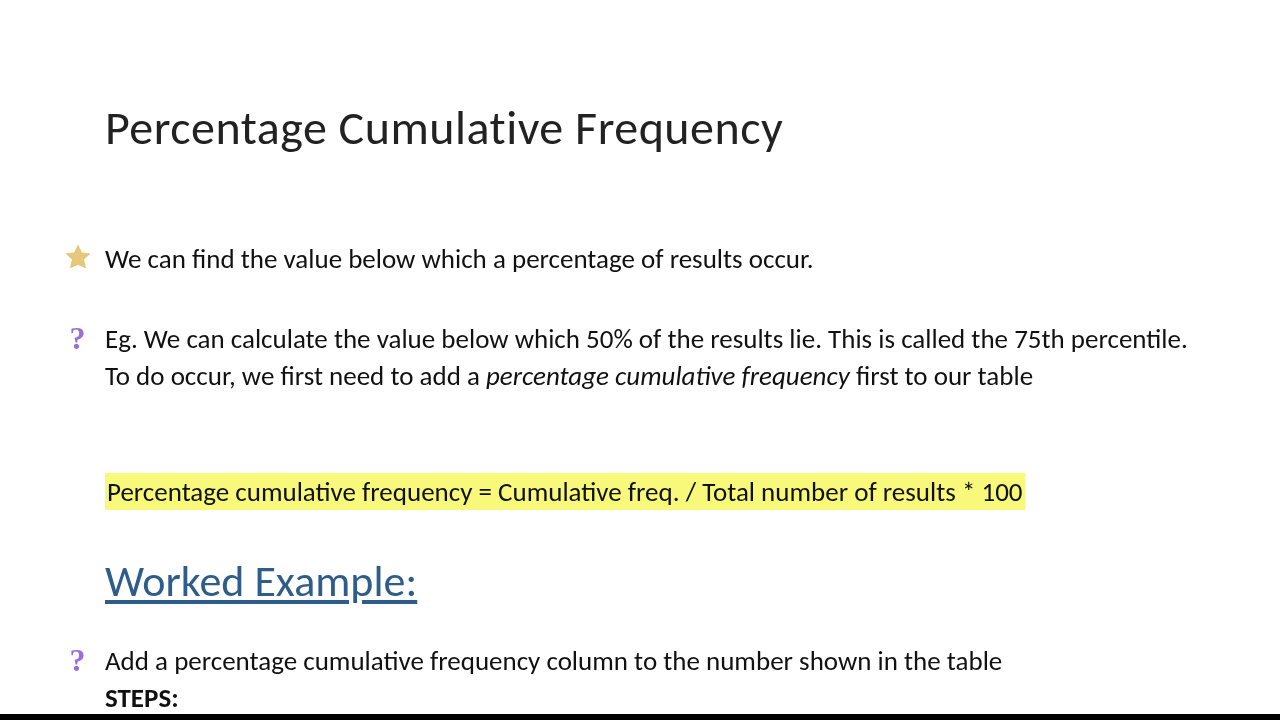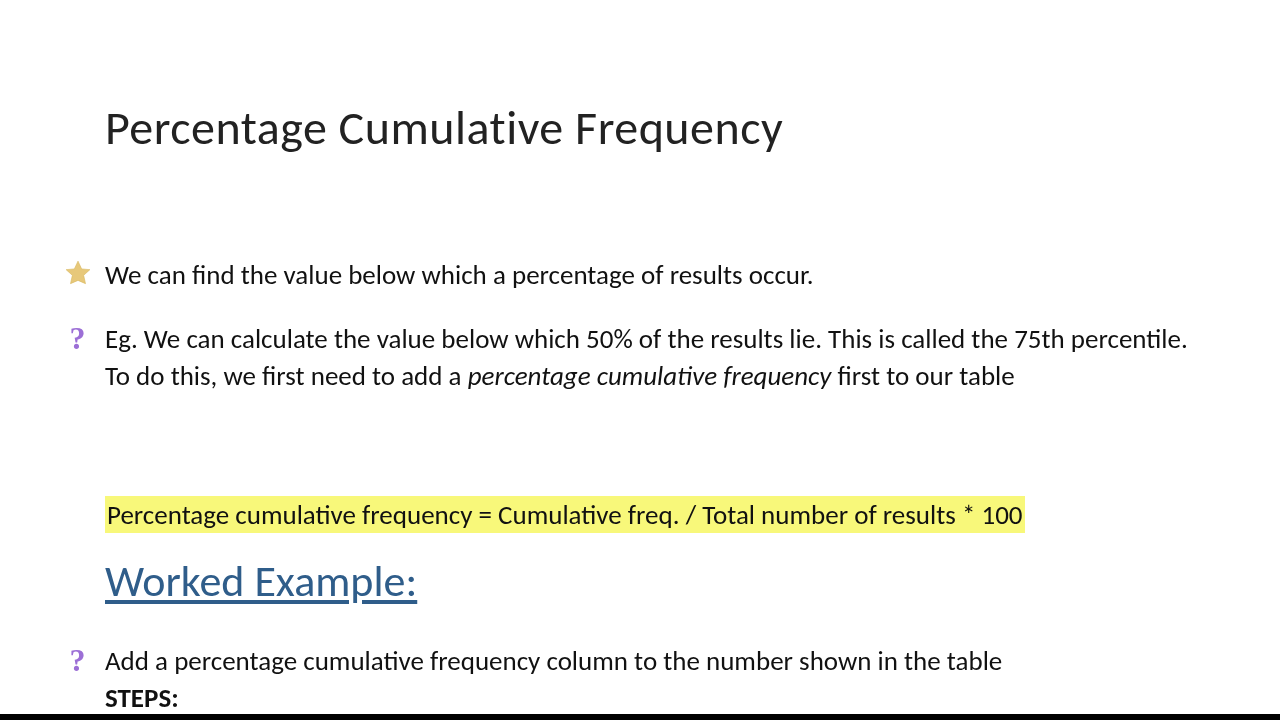--- a/index.html
+++ b/index.html
@@ -48,23 +48,23 @@
     color: #111;
   }
   .star-icon svg { width: 30px; height: 30px; display:block; }
   .q-icon {
     font-size: 32px;
     font-weight: 700;
     color: #9c6fd6;
     line-height: 1;
     font-family: Georgia, "Times New Roman", serif;
   }
-  .row1 { top: 256px; justify-content: space-between; }
+  .row1 { top: 240px; justify-content: space-between; }
   .row2 { top: 320px; }
-  .row3 { top: 496px; }
+  .row3 { top: 473px; }
   .row4 { top: 551px; }
   .row5 { top: 642px; }
 
   .italic { font-style: italic; }
   .highlight {
     background: #f8f87a;
     padding: 2px 2px;
   }
   .worked {
     font-size: 44px;
@@ -100,21 +100,21 @@
     </div>
     <div class="text-col">We can find the value below which a percentage of results occur.</div>
   </div>
 
   <div class="row row2">
     <div class="bullet-col">
       <span class="q-icon">?</span>
     </div>
     <div class="text-col">
       <span>Eg. We can calculate the value below which 50% of the results lie. This is called the 75th percentile.</span><br>
-      <span>To do this, we first need to add a </span><span class="italic">percentage cumulative frequency</span><span> first to our table</span>
+      <span>To do occur, we first need to add a </span><span class="italic">percentage cumulative frequency</span><span> first to our table</span>
     </div>
   </div>
 
   <div class="row row3">
     <div class="bullet-col"></div>
     <div class="text-col">
       <span class="highlight">Percentage cumulative frequency = Cumulative freq. / Total number of results * 100</span>
     </div>
   </div>
 

